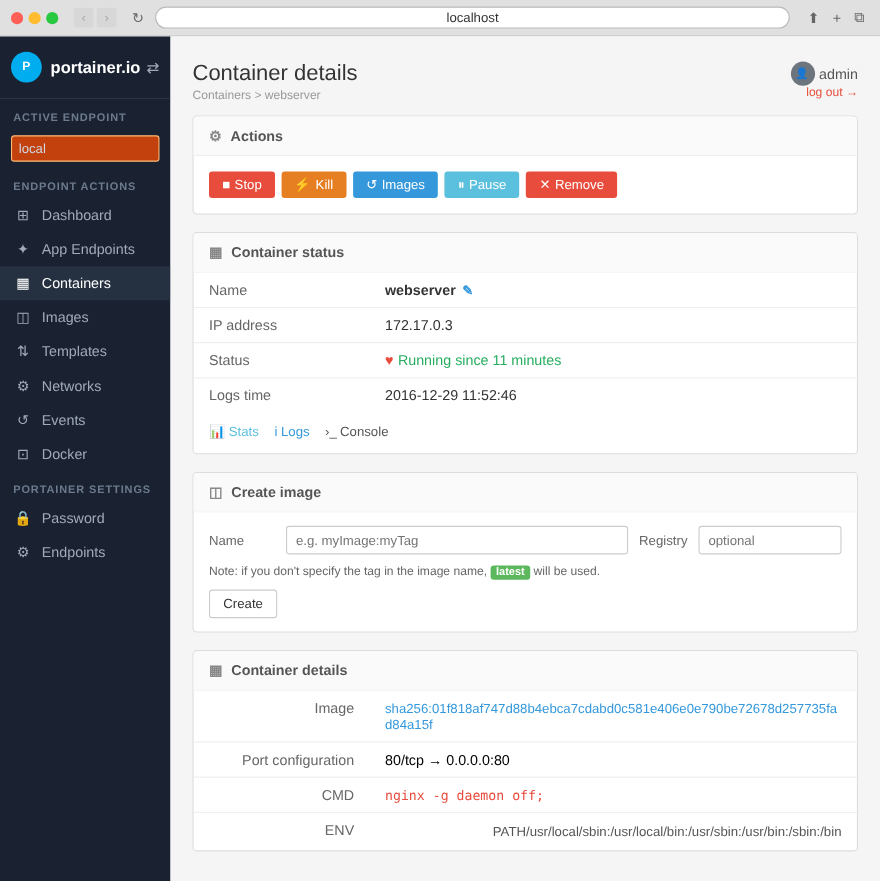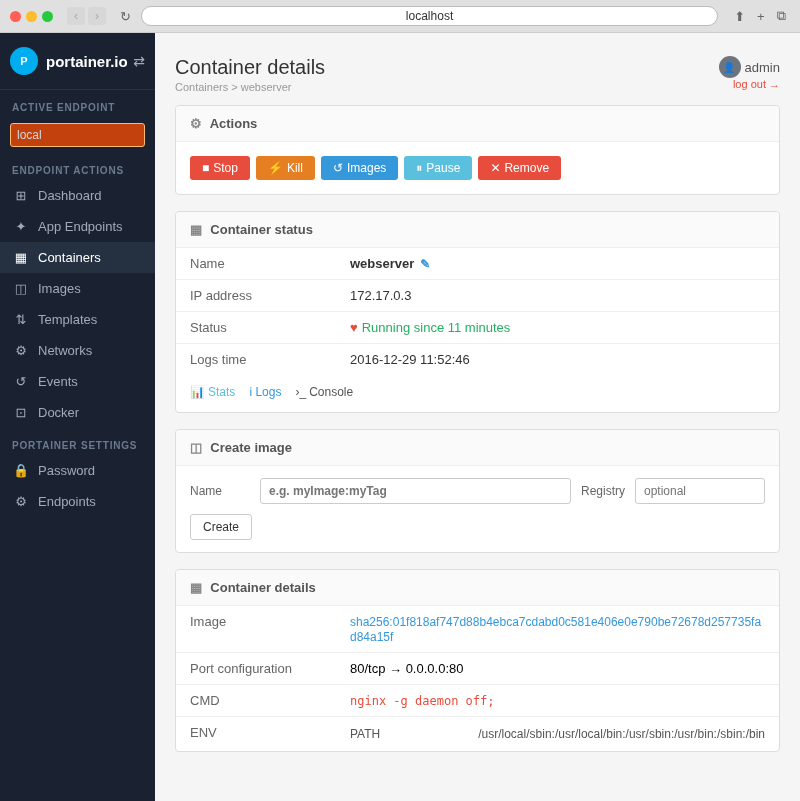--- a/index.html
+++ b/index.html
@@ -84,32 +84,32 @@
     .links-row { padding: 8px 14px 12px; display: flex; gap: 14px; }
     .stats-link { color: #5bc0de; text-decoration: none; font-size: 12px; display: flex; align-items: center; gap: 3px; }
     .logs-link { color: #3498db; text-decoration: none; font-size: 12px; display: flex; align-items: center; gap: 3px; }
     .console-link { color: #555; text-decoration: none; font-size: 12px; display: flex; align-items: center; gap: 3px; }
 
     
     .create-image-body { padding: 12px 14px; }
     .help-text { font-size: 12px; color: #666; margin-bottom: 12px; line-height: 1.5; }
     .form-row { display: flex; align-items: center; gap: 10px; margin-bottom: 10px; }
     .form-label { width: 60px; font-size: 12px; color: #666; font-weight: 500; flex-shrink: 0; }
-    .form-input { flex: 1; border: 1px solid #ccc; border-radius: 3px; padding: 5px 8px; font-size: 12px; color: #333; font-weight: bold; }
+    .form-input { flex: 1; border: 1px solid #ccc; border-radius: 3px; padding: 5px 8px; font-size: 12px; color: #333; }
     .registry-label { font-size: 12px; color: #666; font-weight: 500; flex-shrink: 0; }
     .registry-input { width: 130px; border: 1px solid #ccc; border-radius: 3px; padding: 5px 8px; font-size: 12px; color: #999; }
     .note-text { font-size: 11px; color: #666; margin-bottom: 10px; }
     .latest-badge { background: #5cb85c; color: white; font-size: 10px; padding: 1px 5px; border-radius: 3px; font-weight: bold; }
 
     
     .details-table { width: 100%; border-collapse: collapse; }
     .details-table tr { border-bottom: 1px solid #eee; }
     .details-table tr:last-child { border-bottom: none; }
     .details-table td { padding: 8px 14px; vertical-align: top; }
-    .details-table td:first-child { color: #666; font-weight: 500; width: 160px; }
+    .details-table td:first-child { color: #666; font-weight: 500; width: 160px; text-align: right; }
     .image-link { color: #3498db; text-decoration: none; font-size: 12px; word-break: break-all; }
     .cmd-text { color: #e74c3c; font-family: monospace; font-size: 12px; }
     .env-table { width: 100%; border-collapse: collapse; }
     .env-table tr td:first-child { width: 160px; color: #555; font-size: 12px; padding: 2px 0; }
     .env-table tr td:last-child { color: #555; font-size: 12px; padding: 2px 0; }
   </style>
 </head>
 <body>
 
 <div style="display:flex;flex-direction:column;width:800px;height:801px;">
@@ -305,20 +305,25 @@
             <span class="card-header-icon">◫</span>
             <span>Create image</span>
           </div>
           <div class="create-image-body">
             <div class="form-row">
               <label class="form-label">Name</label>
               <input class="form-input" type="text" placeholder="e.g. myImage:myTag" style="">
               <label class="registry-label">Registry</label>
               <input class="registry-input" type="text" placeholder="optional" style="">
             </div>
+            <p class="note-text">
+              <span>Note: if you don't specify the tag in the image name,</span>
+              <span class="latest-badge">latest</span>
+              <span>will be used.</span>
+            </p>
             <button class="btn btn-default">Create</button>
           </div>
         </div>
 
         <div class="card">
           <div class="card-header">
             <span class="card-header-icon">▦</span>
             <span>Container details</span>
           </div>
           <table class="details-table">

